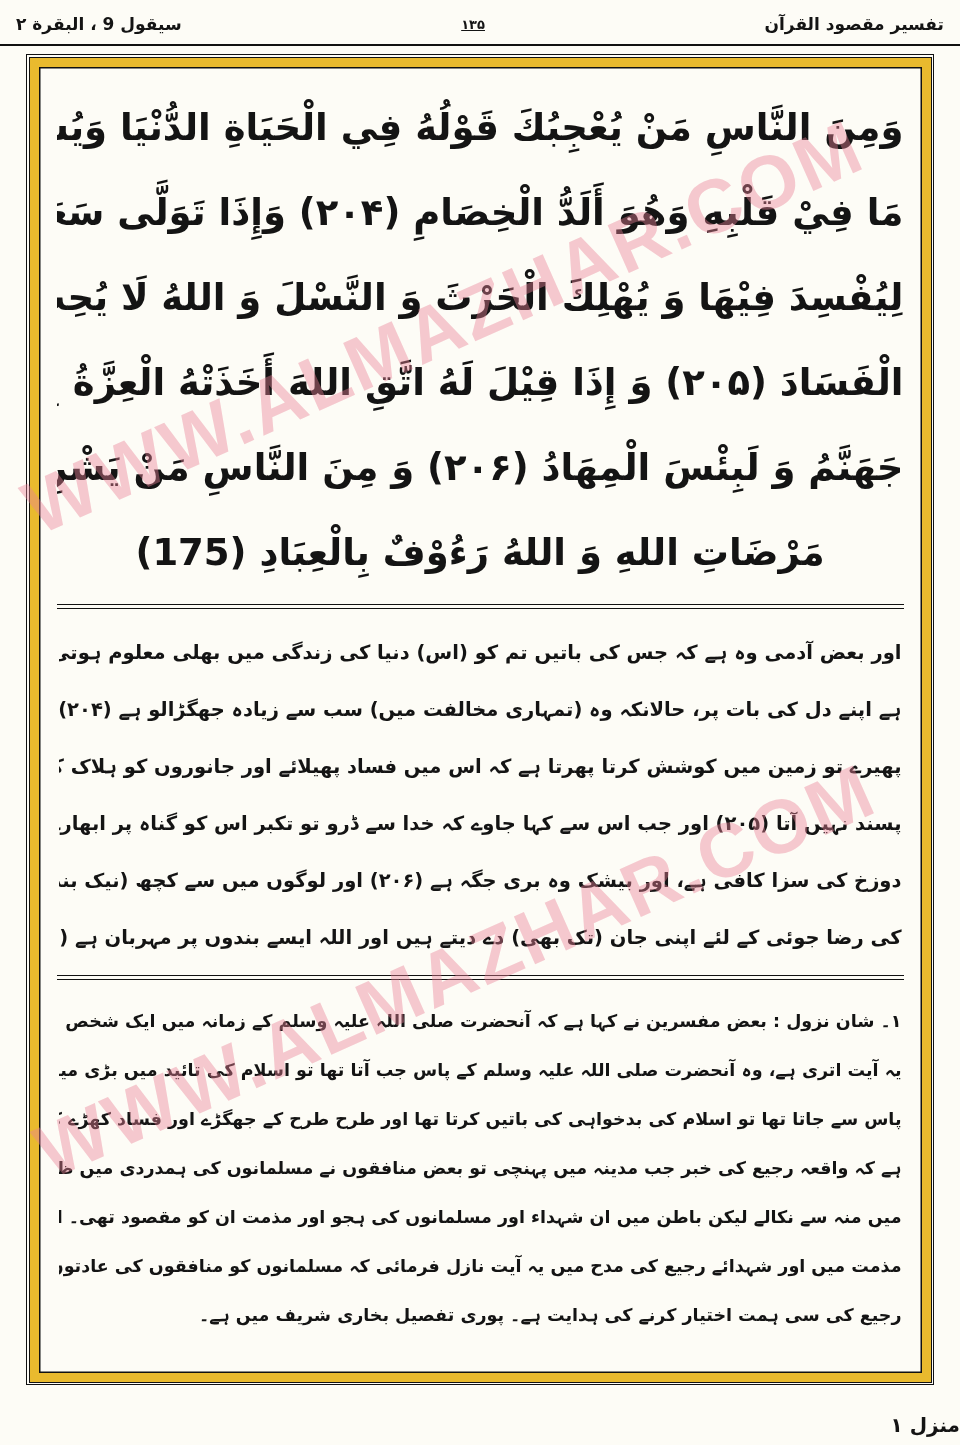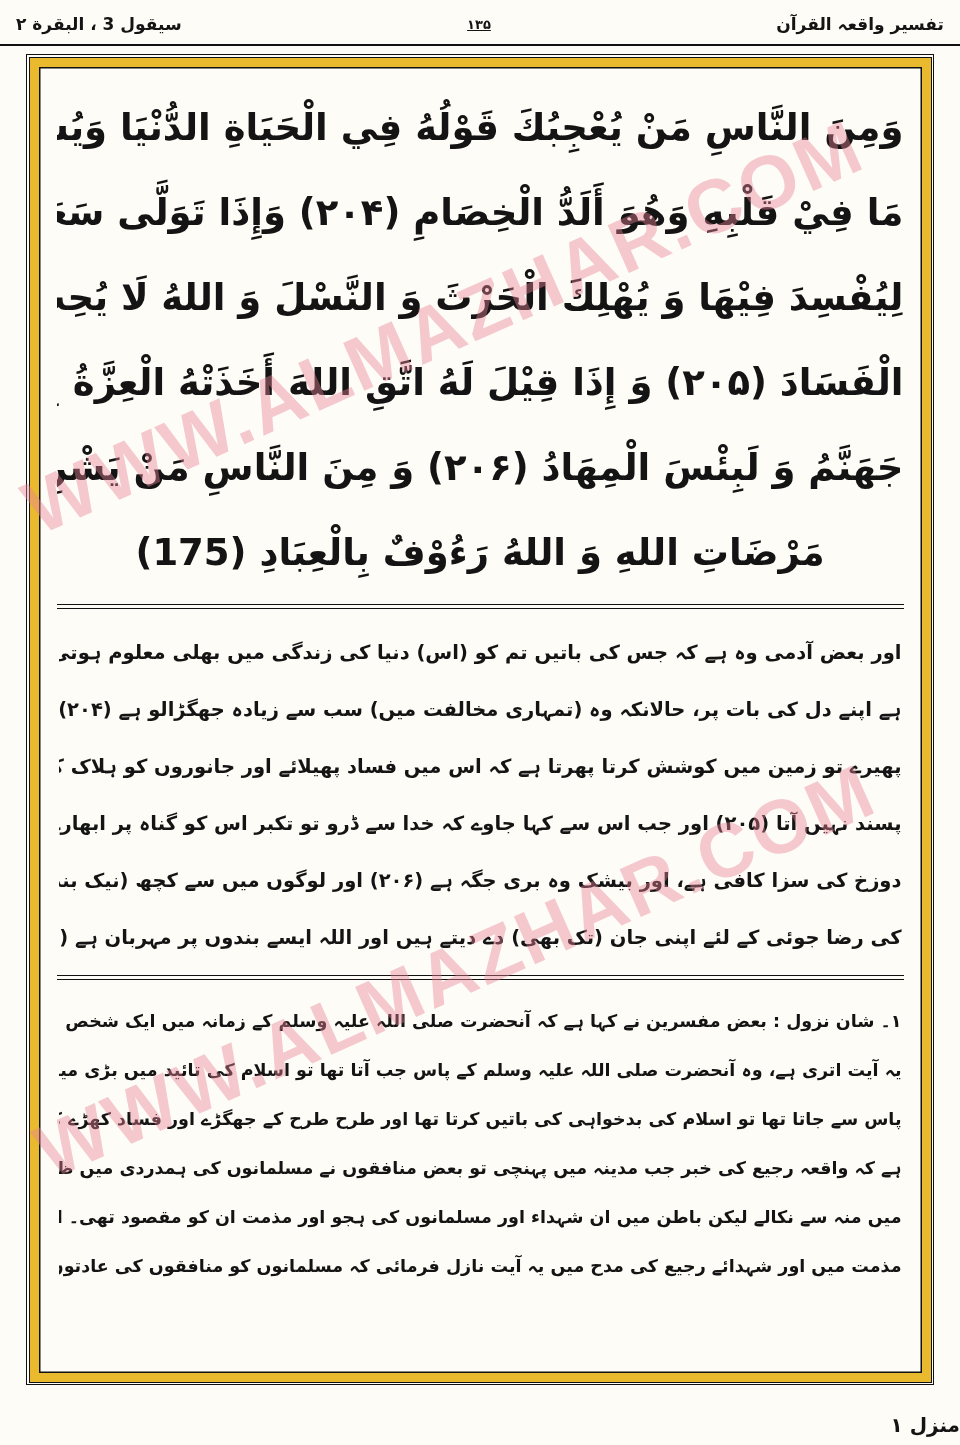--- a/index.html
+++ b/index.html
@@ -92,23 +92,23 @@
     text-align: right; direction: rtl;
     font-size: 20px; font-weight: bold;
   }
 </style>
 </head>
 <body>
 
 <div class="page">
 
   <header class="topbar">
-    <span class="h-right">تفسیر واقعہ القرآن</span>
+    <span class="h-right">تفسیر مقصود القرآن</span>
     <span class="h-center">۱۳۵</span>
-    <span class="h-left">سیقول 3 ، البقرة ۲</span>
+    <span class="h-left">سیقول 9 ، البقرة ۲</span>
   </header>
 
   <div class="watermark wm1">WWW.ALMAZHAR.COM</div>
   <div class="watermark wm2">WWW.ALMAZHAR.COM</div>
 
   <div class="frame">
     <div class="frame-gold">
       <div class="frame-inner">
 
         <section class="quran">
@@ -133,20 +133,21 @@
 
         <div class="divider"></div>
 
         <section class="commentary">
           <div class="c-line">۱۔ شان نزول : بعض مفسرین نے کہا ہے کہ آنحضرت صلی اللہ علیہ وسلم کے زمانہ میں ایک شخص اخنس بن شریق منافق کی شان میں</div>
           <div class="c-line">یہ آیت اتری ہے، وہ آنحضرت صلی اللہ علیہ وسلم کے پاس جب آتا تھا تو اسلام کی تائید میں بڑی میٹھی باتیں کرتا تھا اور جب آپ کے</div>
           <div class="c-line">پاس سے جاتا تھا تو اسلام کی بدخواہی کی باتیں کرتا تھا اور طرح طرح کے جھگڑے اور فساد کھڑے کرتا تھا۔ اور بعضوں نے کہا</div>
           <div class="c-line">ہے کہ واقعہ رجیع کی خبر جب مدینہ میں پہنچی تو بعض منافقوں نے مسلمانوں کی ہمدردی میں ظاہر میں تو کلمات ان شہداء کی شان</div>
           <div class="c-line">میں منہ سے نکالے لیکن باطن میں ان شہداء اور مسلمانوں کی ہجو اور مذمت ان کو مقصود تھی۔ اس پر اللہ تعالیٰ نے ان منافقوں کی</div>
           <div class="c-line">مذمت میں اور شہدائے رجیع کی مدح میں یہ آیت نازل فرمائی کہ مسلمانوں کو منافقوں کی عادتوں سے پرہیز کرنے اور شہدائے</div>
+          <div class="c-line last">رجیع کی سی ہمت اختیار کرنے کی ہدایت ہے۔ پوری تفصیل بخاری شریف میں ہے۔</div>
         </section>
 
       </div>
     </div>
   </div>
 
   <footer class="bottombar">
     <span>منزل ۱</span>
   </footer>
 

